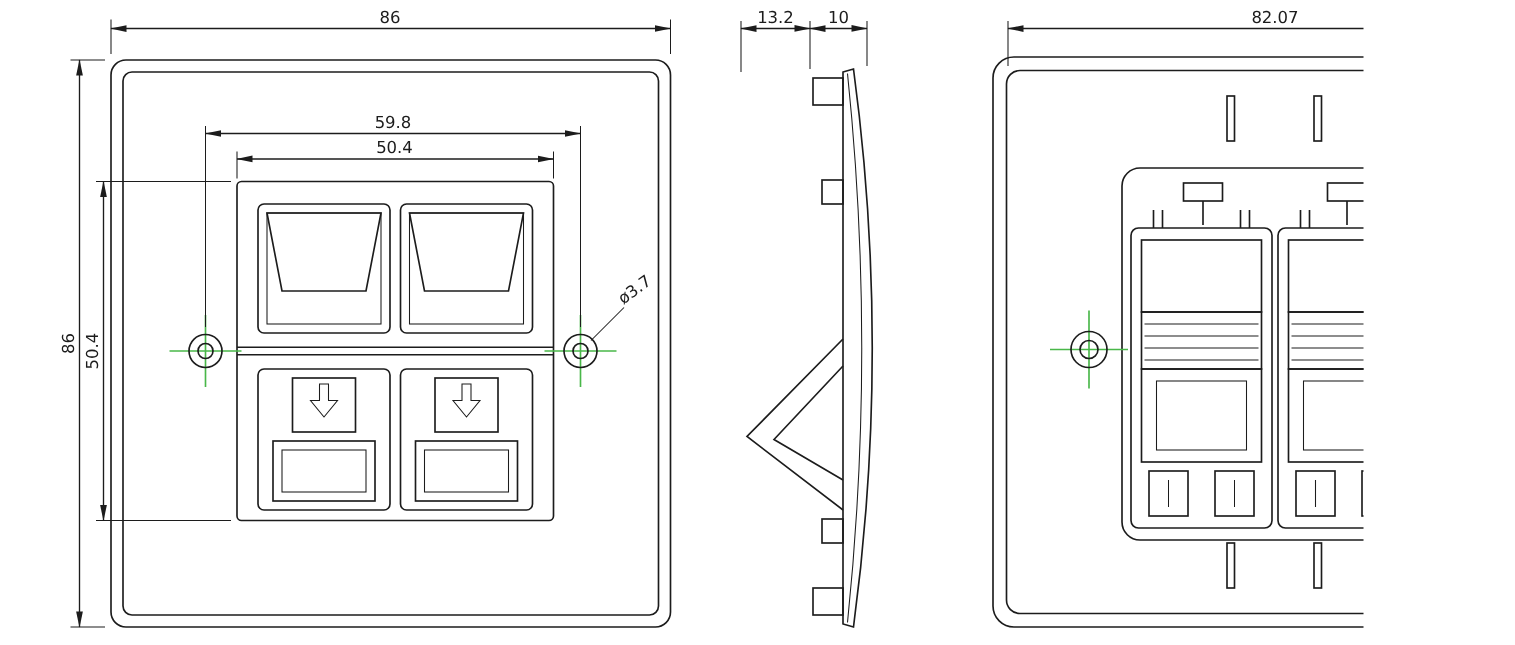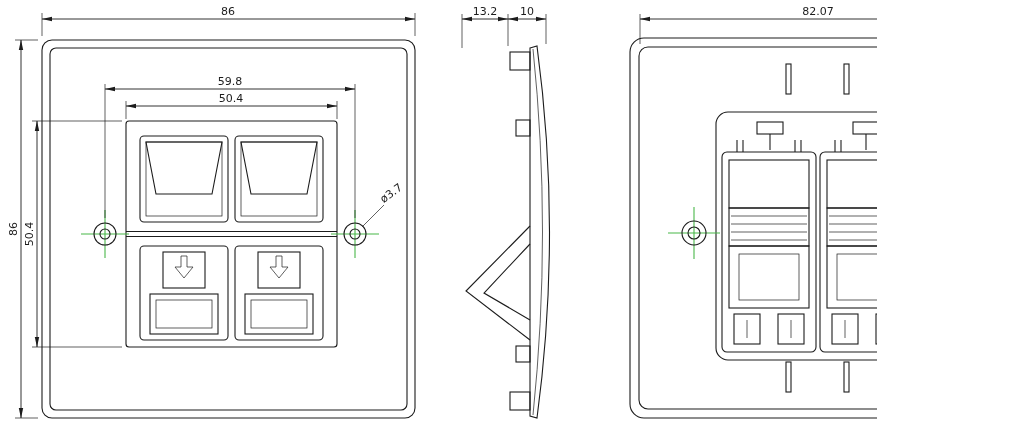--- a/index.html
+++ b/index.html
@@ -2,21 +2,21 @@
 <html style="--line: #1c1c1c; --centerline: #49b749; --background: #ffffff;"><head>
 <meta charset="utf-8">
 <title>Faceplate Technical Drawing</title>
 <style>
   :root{
     --line:#1c1c1c;
     --centerline:#49b749;
     --background:#ffffff;
   }
   html,body{margin:0;padding:0;background:var(--background);}
-  .stage{width:877px;height:430px;position:relative;background:var(--background);overflow:hidden;}
+  .stage{width:877px;height:430px;position:relative;background:var(--background);overflow:hidden;padding-left:32px;}
   svg{display:block;}
   .s{stroke:var(--line);stroke-width:1.1;fill:none;stroke-linejoin:miter;stroke-linecap:butt;}
   .thin{stroke:var(--line);stroke-width:0.7;fill:none;}
   .dim{stroke:var(--line);stroke-width:0.9;fill:none;}
   .ext{stroke:var(--line);stroke-width:0.7;fill:none;}
   .green{stroke:var(--centerline);stroke-width:1.1;fill:none;}
   .mfill{fill:var(--line);}
   text{font-family:"DejaVu Sans","Liberation Sans",sans-serif;font-size:11px;fill:var(--line);}
 </style>
 </head>

